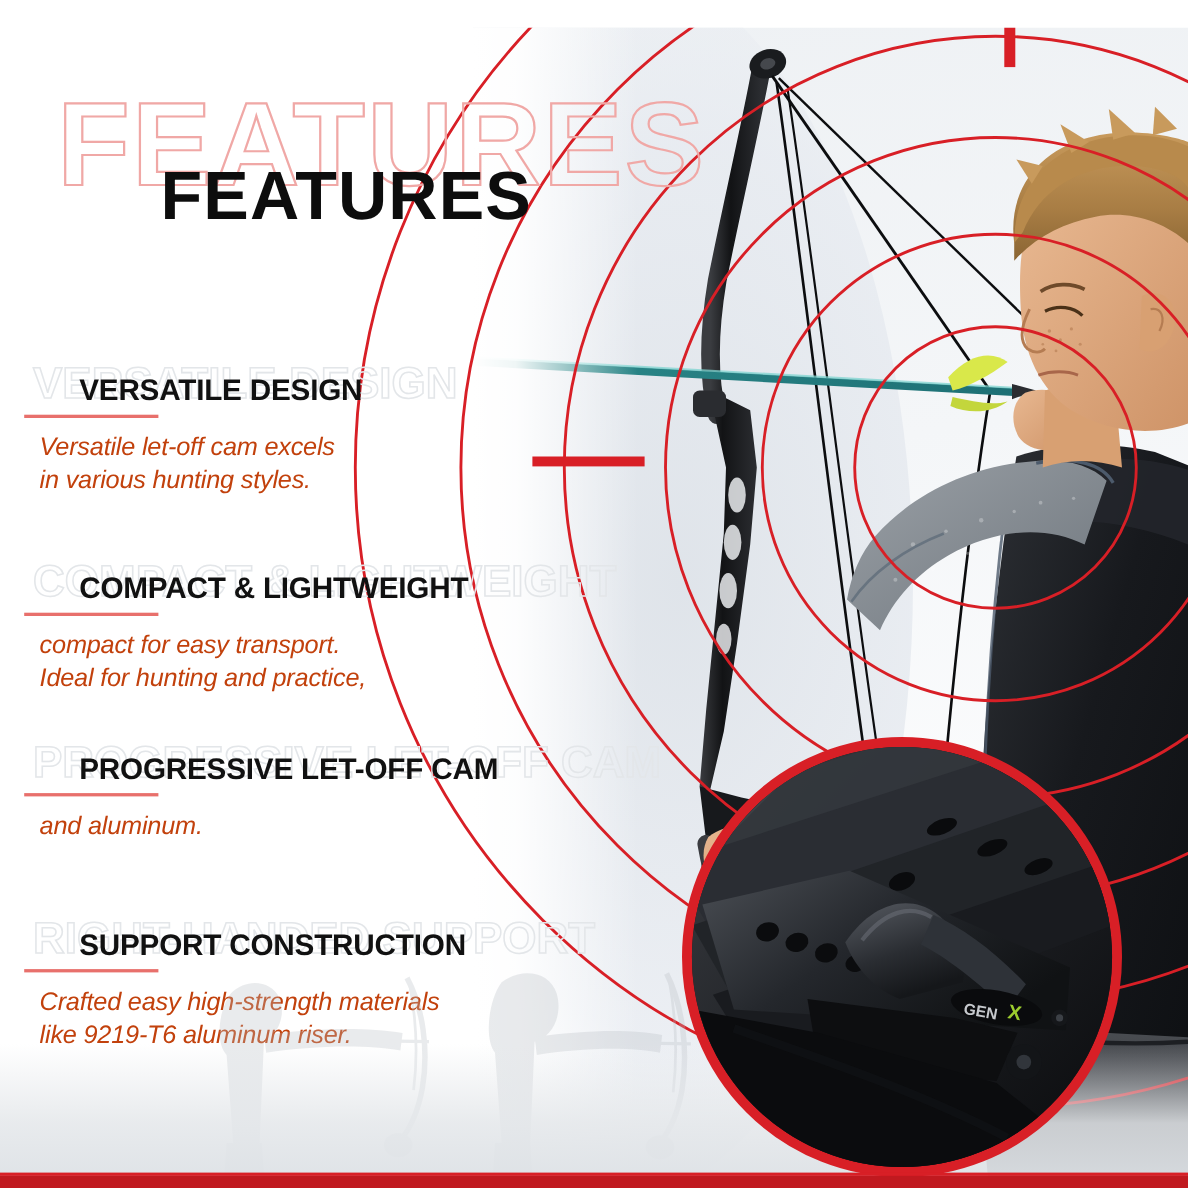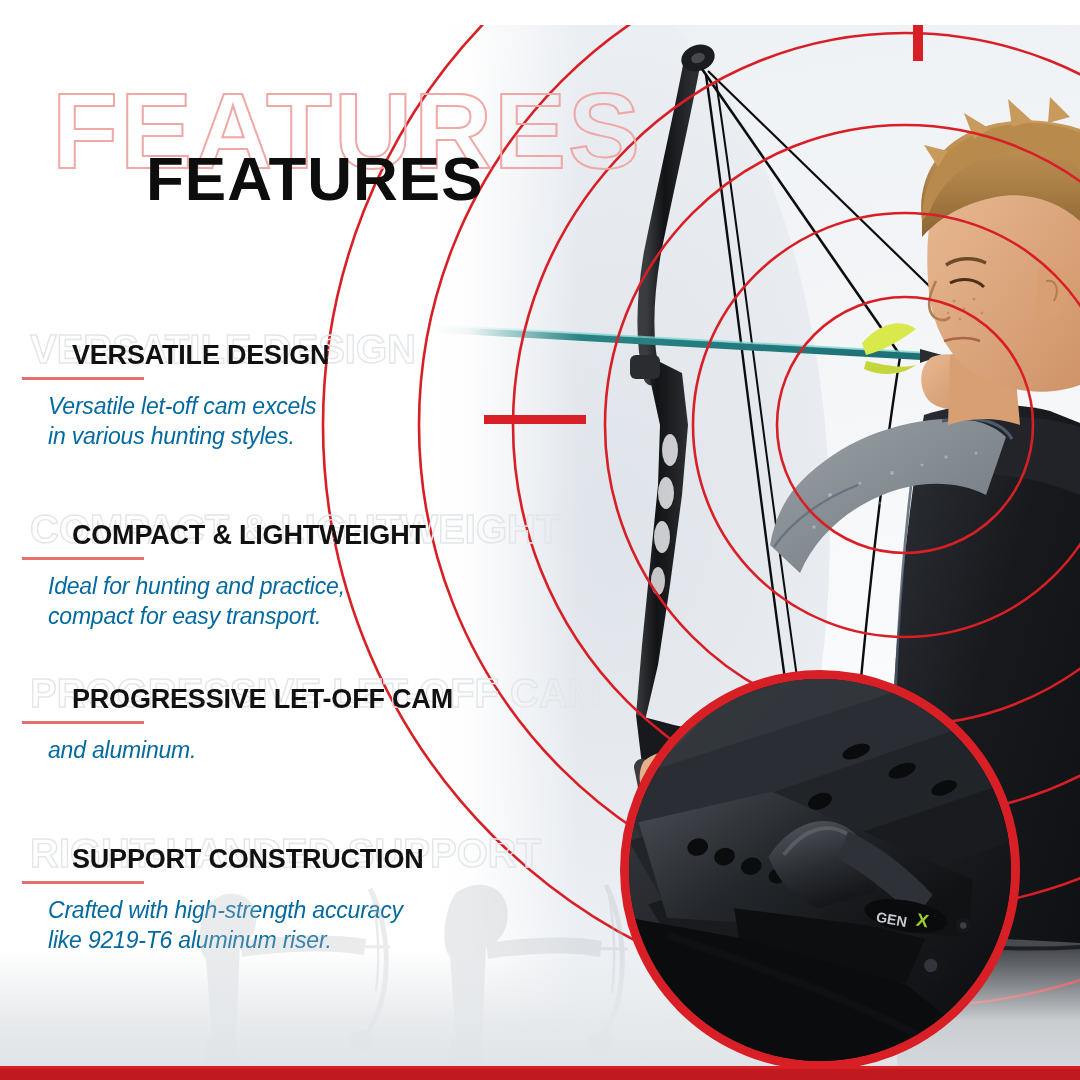--- a/index.html
+++ b/index.html
@@ -68,23 +68,23 @@
     position:absolute; left:22px; top:48px; width:122px; height:3px;
     background:#e8706c;
   }
   .feat-head {
     position:absolute; left:72px; top:13px;
     font-size:27px; font-weight:800; letter-spacing:-0.2px;
     color:#111; white-space:nowrap; line-height:1;
     font-family:"Liberation Sans", sans-serif;
   }
   .feat-body {
-    position:absolute; left:48px; top:62px;
+    position:absolute; left:36px; top:62px;
     font-size:23px; font-style:italic; font-weight:400;
-    color:#0369a1; line-height:1.32; letter-spacing:-0.2px;
+    color:#c2410c; line-height:1.32; letter-spacing:-0.2px;
     font-family:"Liberation Sans", sans-serif;
   }
 
   
   .inset-wrap {
     position:absolute; left:620px; top:645px; width:400px; height:400px;
     border-radius:50%;
     border:9px solid #d81f26;
     overflow:hidden;
     background:#1a1a1a;
@@ -306,40 +306,40 @@
       <div>Versatile let-off cam excels</div>
       <div>in various hunting styles.</div>
     </div>
   </div>
 
   <div class="feature" style="top:484px;">
     <div class="feat-ghost">COMPACT &amp; LIGHTWEIGHT</div>
     <div class="feat-rule"></div>
     <div class="feat-head">COMPACT &amp; LIGHTWEIGHT</div>
     <div class="feat-body">
+      <div>compact for easy transport.</div>
       <div>Ideal for hunting and practice,</div>
-      <div>compact for easy transport.</div>
     </div>
   </div>
 
   <div class="feature" style="top:648px;">
     <div class="feat-ghost">PROGRESSIVE LET-OFF CAM</div>
     <div class="feat-rule"></div>
     <div class="feat-head">PROGRESSIVE LET-OFF CAM</div>
     <div class="feat-body">
       <div>and aluminum.</div>
     </div>
   </div>
 
   <div class="feature" style="top:808px;">
     <div class="feat-ghost">RIGHT-HANDED SUPPORT</div>
     <div class="feat-rule"></div>
     <div class="feat-head">SUPPORT CONSTRUCTION</div>
     <div class="feat-body">
-      <div>Crafted with high-strength accuracy</div>
+      <div>Crafted easy high-strength materials</div>
       <div>like 9219-T6 aluminum riser.</div>
     </div>
   </div>
 
   <svg class="bg-archers" viewBox="0 0 560 220">
     <g fill="#b9bec4">
 
       <path d="M70 54 C84 40 106 42 114 58 C120 72 114 92 100 96 L96 190 L72 190 L66 110
                C56 100 58 70 70 54 Z"></path>
       <path d="M100 92 C140 86 190 84 226 90 L224 106 C190 100 142 102 102 108 Z"></path>

